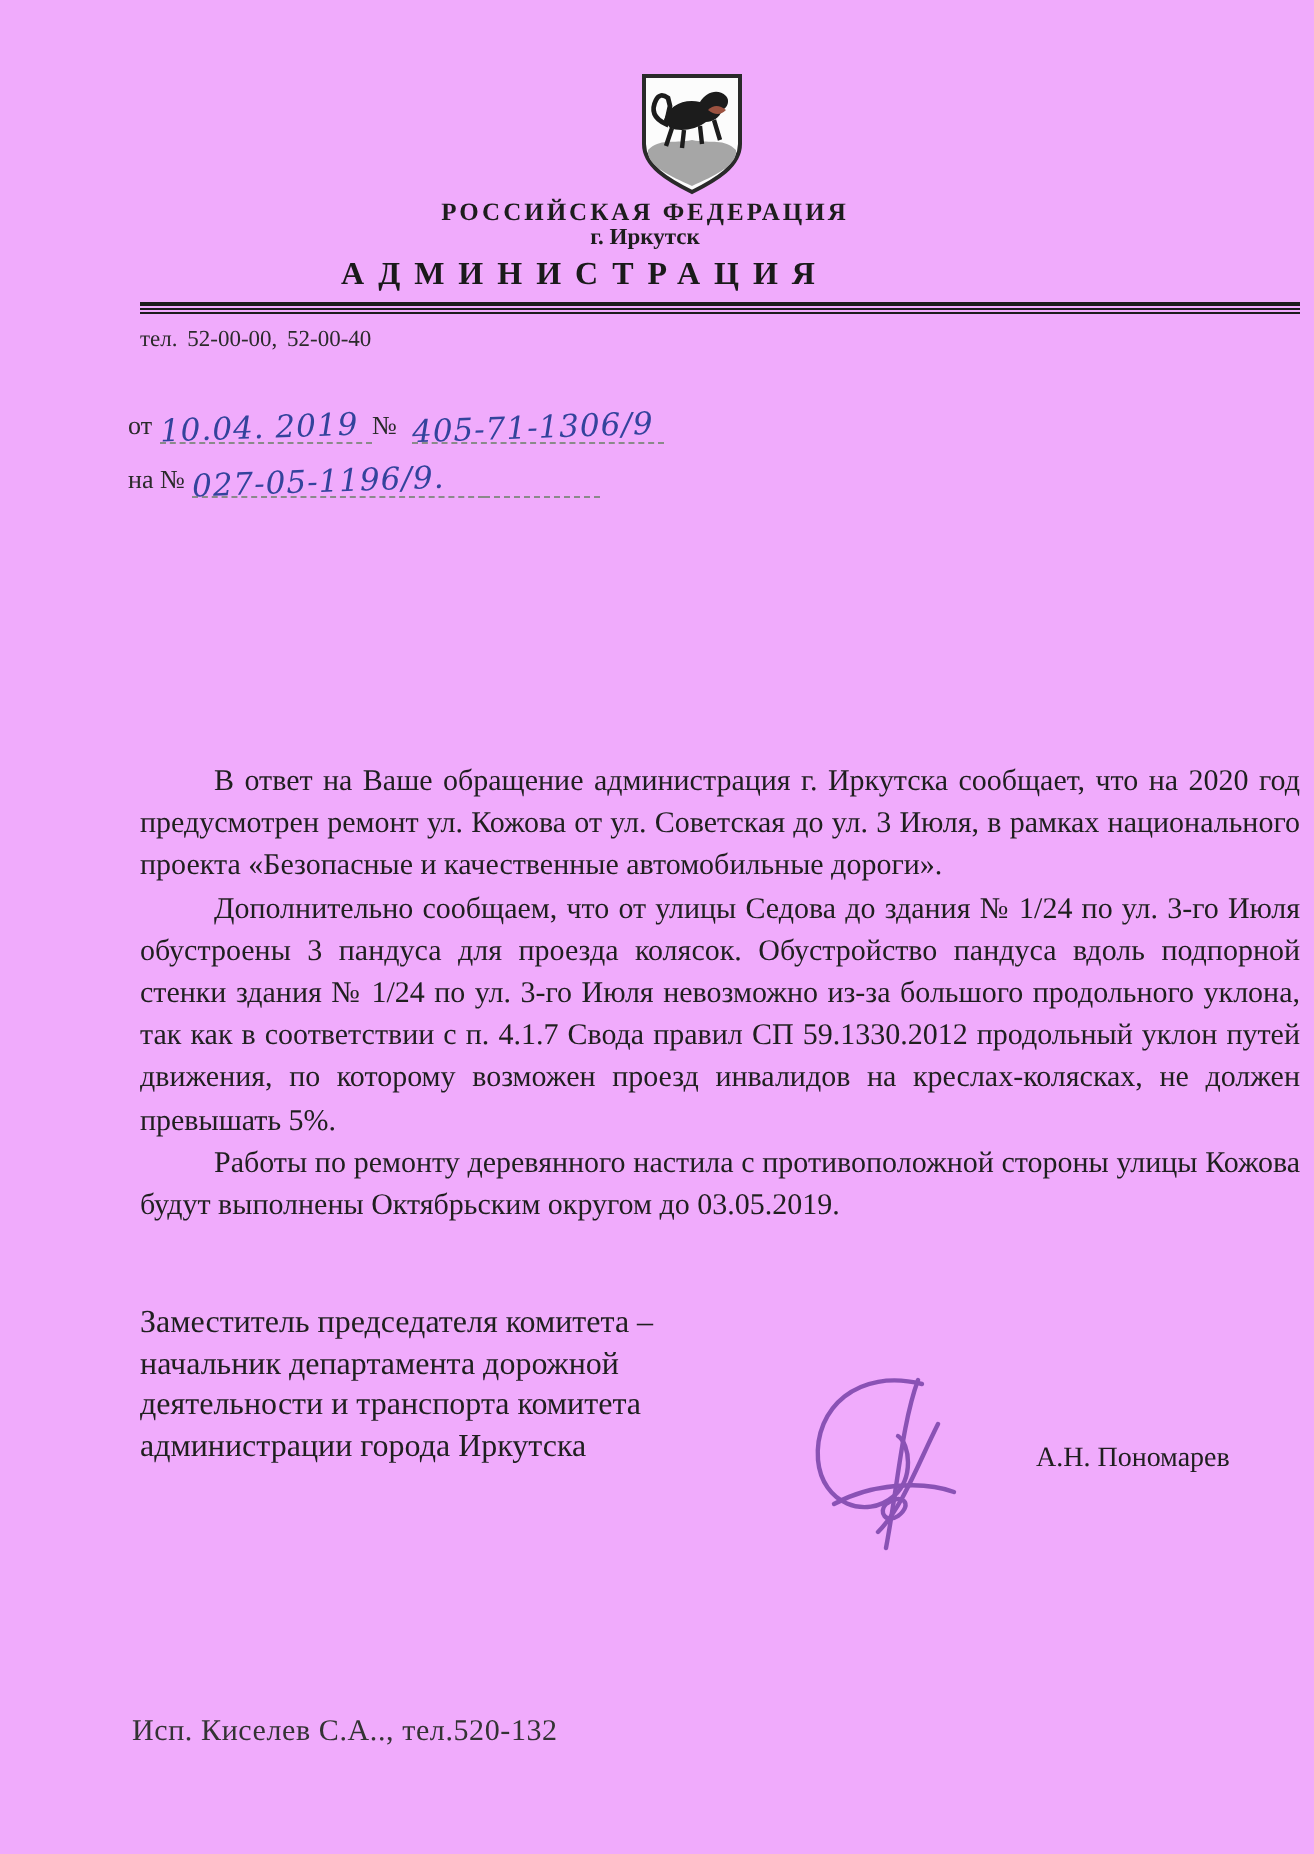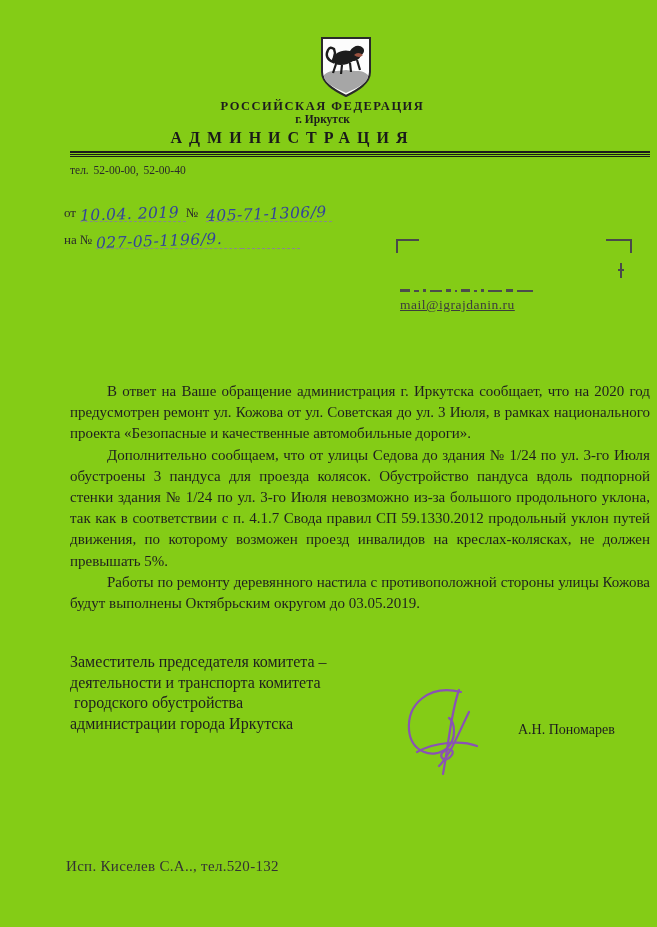--- a/index.html
+++ b/index.html
@@ -1,20 +1,20 @@
 <!DOCTYPE html>
 <html lang="ru"><head>
 <meta charset="utf-8">
 <style>
   html,body{margin:0;padding:0;background:#ffffff;}
   .page{
     position:relative;
     width:657px;height:927px;
     margin:0 auto;
-    background:#84cc16;
+    background:#f0abfc;
     font-family:"Liberation Serif","DejaVu Serif",serif;
     color:#222;
     overflow:hidden;
   }
   
   .emblem{position:absolute;left:320px;top:36px;width:52px;height:62px;}
   .hdr-country{position:absolute;top:99px;left:0;width:657px;text-align:center;
     transform:translateX(-6px);font-weight:bold;font-size:12.5px;letter-spacing:1.5px;color:#1d1d1d;}
   .hdr-city{position:absolute;top:113px;left:0;width:657px;text-align:center;
     transform:translateX(-6px);font-weight:bold;font-size:11.5px;color:#1d1d1d;}
@@ -98,52 +98,32 @@
       <span class="ref-label">№</span>
       <span class="uline w2"><span class="hand">405-71-1306/9</span></span>
     </div>
     <div class="ref-row">
       <span class="ref-label">на №</span>
       <span class="uline w3"><span class="hand">027-05-1196/9.</span></span>
       <span class="uline tail"></span>
     </div>
   </div>
 
-  <div class="recipient">
-    <span class="corner-tl"></span>
-    <span class="corner-tr"></span>
-    <span class="tick"></span>
-    <div class="remnant">
-      <i style="width:10px"></i>
-        <i style="width:5px"></i>
-        <i style="width:3px"></i>
-        <i style="width:12px"></i>
-      <i style="width:5px"></i>
-        <i style="width:2px"></i>
-        <i style="width:9px"></i>
-        <i style="width:3px"></i>
-      <i style="width:3px"></i>
-        <i style="width:14px"></i>
-        <i style="width:7px"></i>
-        <i style="width:16px"></i>
-    </div>
-    <span class="email">mail@igrajdanin.ru</span>
-  </div>
 
   <div class="body-text">
     <p>В ответ на Ваше обращение администрация г. Иркутска сообщает, что на 2020 год предусмотрен ремонт ул. Кожова от ул. Советская до ул. 3 Июля, в рамках национального проекта «Безопасные и качественные автомобильные дороги».</p>
     <p>Дополнительно сообщаем, что от улицы Седова до здания № 1/24 по ул. 3-го Июля обустроены 3 пандуса для проезда колясок. Обустройство пандуса вдоль подпорной стенки здания № 1/24 по ул. 3-го Июля невозможно из-за большого продольного уклона, так как в соответствии с п. 4.1.7 Свода правил СП 59.1330.2012 продольный уклон путей движения, по которому возможен проезд инвалидов на креслах-колясках, не должен превышать 5%.</p>
     <p>Работы по ремонту деревянного настила с противоположной стороны улицы Кожова будут выполнены Октябрьским округом до 03.05.2019.</p>
   </div>
 
   <div class="sig-block">
     <div class="sig-pos">
       <div>Заместитель председателя комитета –</div>
+      <div>начальник департамента дорожной</div>
       <div>деятельности и транспорта комитета</div>
-      <div>&nbsp;городского обустройства</div>
       <div>администрации города Иркутска</div>
     </div>
     <div class="sig-flourish">
       <svg viewBox="0 0 90 100" width="92" height="100">
         <g fill="none" stroke="#8a52b5" stroke-width="2.2" stroke-linecap="round">
           <path d="M62 10 C30 2 8 22 10 48 C12 70 34 78 48 66 C58 57 56 40 50 36"></path>
           <path d="M60 8 C52 30 50 60 44 92"></path>
           <path d="M70 30 C60 50 52 72 40 84"></path>
           <path d="M18 70 C36 60 62 58 78 64"></path>
           <path d="M44 70 C52 64 58 70 50 76 C44 80 40 74 44 70"></path>

